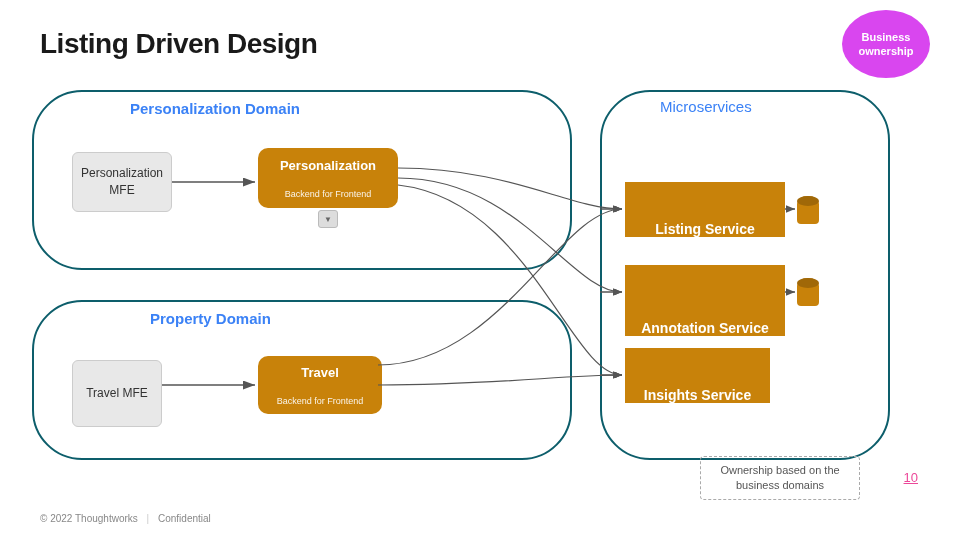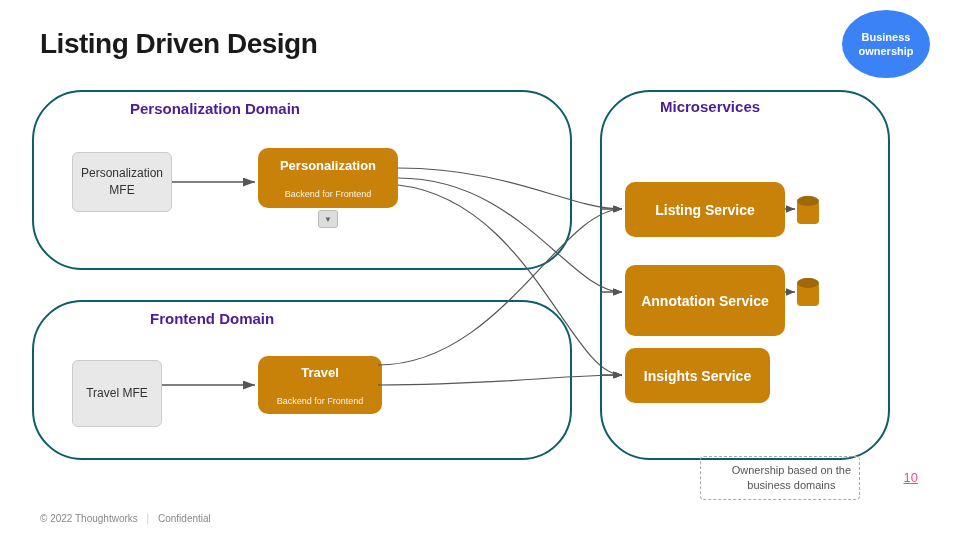--- a/index.html
+++ b/index.html
@@ -23,21 +23,21 @@
       letter-spacing: -0.5px;
     }
 
     
     .ownership-badge {
       position: absolute;
       top: 10px;
       right: 30px;
       width: 88px;
       height: 68px;
-      background: #3b82f6;
+      background: #d946ef;
       border-radius: 50%;
       display: flex;
       align-items: center;
       justify-content: center;
       text-align: center;
       color: white;
       font-size: 11px;
       font-weight: 600;
       line-height: 1.3;
       padding: 8px;
@@ -75,39 +75,39 @@
       top: 90px;
       width: 290px;
       height: 370px;
     }
 
     
     .domain-label {
       position: absolute;
       font-size: 15px;
       font-weight: 600;
-      color: #4c1d95;
+      color: #3b82f6;
       text-align: center;
     }
 
     .personalization-label {
       top: 100px;
       left: 130px;
     }
 
     .property-label {
       top: 310px;
       left: 150px;
     }
 
     .microservices-label {
       top: 98px;
       left: 660px;
       font-size: 15px;
-      font-weight: 700;
+      font-weight: 400;
     }
 
     
     .mfe-box {
       position: absolute;
       background: #e8e8e8;
       border: 1px solid #cccccc;
       border-radius: 6px;
       display: flex;
       align-items: center;
@@ -169,23 +169,23 @@
       left: 258px;
       top: 356px;
       width: 124px;
       height: 58px;
     }
 
     
     .service-box {
       position: absolute;
       background: #c8820a;
-      border-radius: 10px;
-      display: flex;
-      align-items: center;
+      border-radius: 0;
+      display: flex;
+      align-items: flex-end;
       justify-content: center;
       text-align: center;
       color: white;
       font-size: 14px;
       font-weight: 600;
     }
 
     .listing-service {
       left: 625px;
       top: 182px;
@@ -265,21 +265,21 @@
     .legend-box {
       position: absolute;
       bottom: 40px;
       right: 100px;
       width: 160px;
       height: 44px;
       border: 1.5px dashed #aaa;
       border-radius: 4px;
       display: flex;
       align-items: center;
-      justify-content: flex-end;
+      justify-content: center;
       text-align: center;
       font-size: 11px;
       color: #555;
       padding: 8px;
       line-height: 1.4;
     }
 
     
     .page-number {
       position: absolute;
@@ -317,21 +317,21 @@
 </div>
 
 <div class="domain-container personalization-domain"></div>
 
 <div class="domain-container property-domain"></div>
 
 <div class="microservices-container"></div>
 
 <div class="domain-label personalization-label">Personalization Domain</div>
 
-<div class="domain-label property-label">Frontend Domain</div>
+<div class="domain-label property-label">Property Domain</div>
 
 <div class="domain-label microservices-label">Microservices</div>
 
 <div class="mfe-box personalization-mfe">
   <span>Personalization<br>MFE</span>
 </div>
 
 <div class="mfe-box travel-mfe">
   <span>Travel MFE</span>
 </div>

